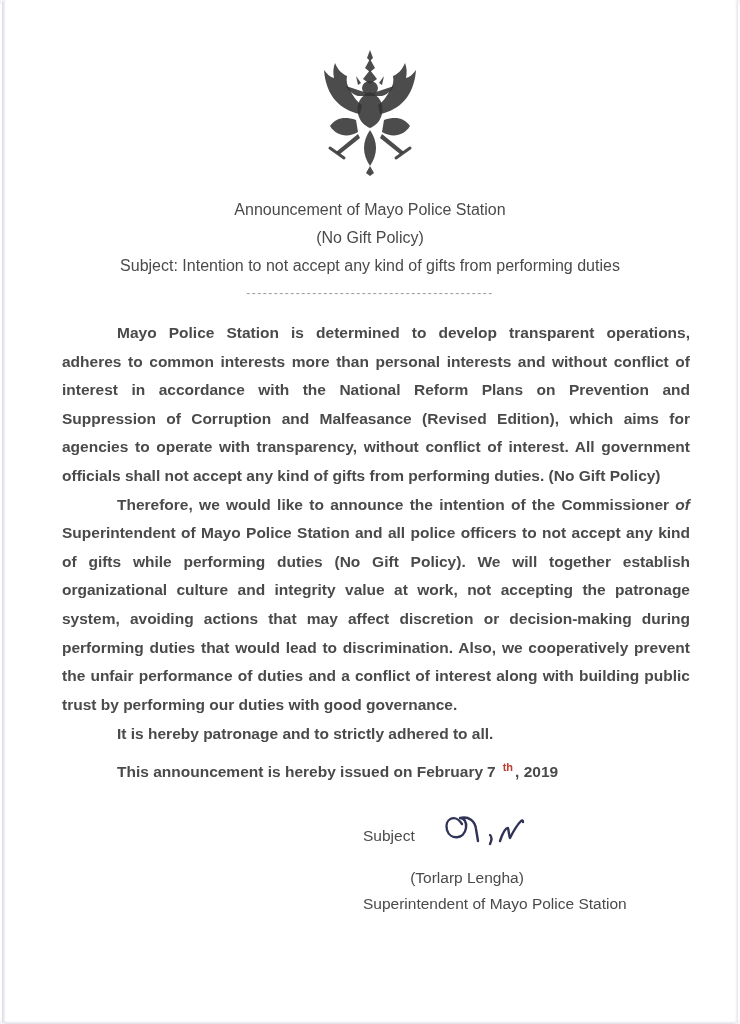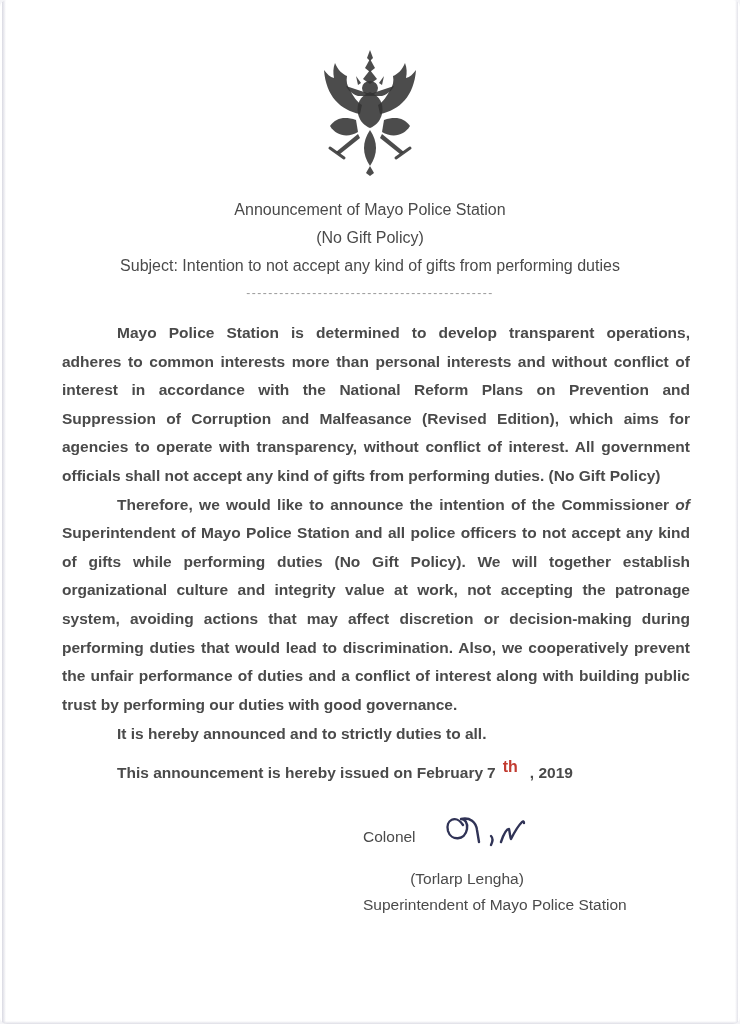--- a/index.html
+++ b/index.html
@@ -54,22 +54,22 @@
     text-align:justify;
     color:#4a4a4a;
   }
   .para{margin:0;text-indent:55px;font-weight:bold;}
   .para em{font-style:italic;}
   .closing{text-align:left;margin-top:1px;}
   .date-line{text-align:left;margin-top:4px;}
   .date-line .num{margin-left:4px;}
   sup.red{
     color:#c23b30;
-    font-size:16px;
-    margin:0 12px 0 7px;
+    font-size:11px;
+    margin:0 2px 0 7px;
   }
 
   .sig-block{
     margin-top:24px;
     margin-left:363px;
     width:280px;
     font-size:15.5px;
     color:#4a4a4a;
   }
   .sig-row{display:flex;align-items:center;height:50px;}
@@ -119,27 +119,27 @@
   <div class="title-block">
     <div>Announcement of Mayo Police Station</div>
     <div>(No Gift Policy)</div>
     <div>Subject: Intention to not accept any kind of gifts from performing duties</div>
     <div class="divider">---------------------------------------------</div>
   </div>
 
   <div class="body-text">
     <p class="para">Mayo Police Station is determined to develop transparent operations, adheres to common interests more than personal interests and without conflict of interest in accordance with the National Reform Plans on Prevention and Suppression of Corruption and Malfeasance (Revised Edition), which aims for agencies to operate with transparency, without conflict of interest. All government officials shall not accept any kind of gifts from performing duties. (No Gift Policy)</p>
     <p class="para"><span>Therefore, we would like to announce the intention of the Commissioner </span><em>of</em><span> Superintendent of Mayo Police Station  and all police officers to not accept any kind of gifts while performing duties (No Gift Policy). We will together establish organizational culture and integrity value at work, not accepting the patronage system, avoiding actions that may affect discretion or decision-making during performing duties that would lead to discrimination. Also, we cooperatively prevent the unfair performance of duties and a conflict of interest along with building public trust by performing our duties with good governance.</span></p>
-    <p class="para closing">It is hereby announced and to strictly duties to all.</p>
+    <p class="para closing">It is hereby patronage and to strictly adhered to all.</p>
     <p class="para date-line"><span>This announcement is hereby issued on February</span><span class="num">7</span><sup class="red">th</sup><span>, 2019</span></p>
   </div>
 
   <div class="sig-block">
     <div class="sig-row">
-      <span class="sig-rank">Colonel</span>
+      <span class="sig-rank">Subject</span>
       <span class="sig-mark">
         <svg width="86" height="46" viewBox="0 0 86 46">
           <g fill="none" stroke="#303356" stroke-width="2.4" stroke-linecap="round" stroke-linejoin="round">
             <path d="M21 17 C14 6 3 12 6 23 C9 33 23 33 25 21 C26 15 23 11 19 11 C28 9 34 14 35 22 L37 34"></path>
             <path d="M49 28 C51 30 51 33 49 37"></path>
             <path d="M59 34 C62 25 65 21 67 21 C68 25 68 29 69 31 C72 25 76 18 80 14 C81 13 82 13 82 15"></path>
           </g>
         </svg>
       </span>
     </div>

